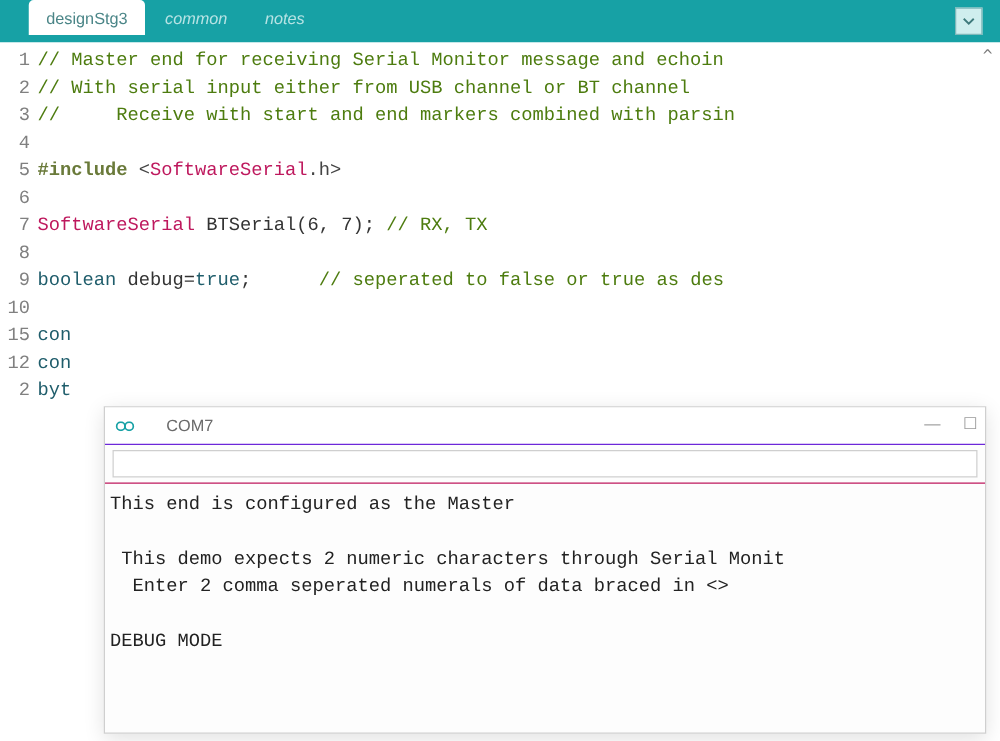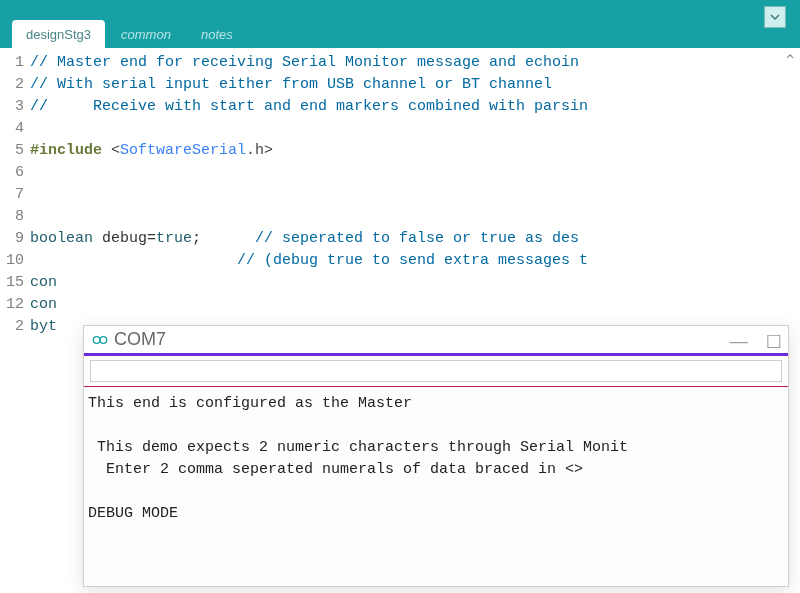--- a/index.html
+++ b/index.html
@@ -7,24 +7,24 @@
     font-family: Consolas, "Courier New", monospace;
     font-size: 15px;
     background: #fff;
     width: 800px;
     height: 593px;
     overflow: hidden;
     position: relative;
   }
   .tabbar {
     background: #17a1a5;
-    height: 48px;
-    display: flex;
-    align-items: flex-end;
-    padding-left: 12px;
+    height: 34px;
+    display: flex;
+    align-items: flex-start;
+    padding-left: 23px;
     position: relative;
   }
   .tab {
     padding: 6px 14px;
     font-family: Arial, sans-serif;
     font-size: 13px;
     color: #3f7a7c;
     border-radius: 4px 4px 0 0;
     margin-right: 2px;
     cursor: pointer;
@@ -81,23 +81,23 @@
     width: 30px;
     text-align: right;
     color: #808080;
     padding-right: 6px;
     flex-shrink: 0;
     user-select: none;
   }
   .code {
     color: #333;
   }
-  .comment { color: #0369a1; }
+  .comment { color: #4d7c0f; }
   .preproc { color: #6a7a3a; font-weight: bold; }
-  .type { color: #3b82f6; }
+  .type { color: #be185d; }
   .punct { color: #444; }
   .keyword { color: #1f5d6b; }
   .ident { color: #333; }
 
   .serial-window {
     position: absolute;
     left: 83px;
     top: 325px;
     width: 706px;
     height: 262px;
@@ -107,23 +107,24 @@
     font-family: Consolas, "Courier New", monospace;
   }
   .serial-titlebar {
     height: 30px;
     display: flex;
     align-items: center;
     padding: 0 8px;
     background: #ffffff;
     color: #6a6a6a;
     font-family: Arial, sans-serif;
-    font-size: 18px;
-    border-bottom: 3px solid #6d28d9;
-    position: relative;
+    font-size: 13px;
+    border-bottom: 1px solid #6d28d9;
+    position: relative;
+    gap: 19px;
   }
   .serial-titlebar .icon {
     width: 16px;
     height: 16px;
     margin-right: 6px;
     display: inline-flex;
     align-items: center;
     justify-content: center;
   }
   .win-controls {
@@ -174,24 +175,24 @@
 
 <div class="editor">
   <span class="scroll-hint">^</span>
   <div class="code-lines" id="code-lines">
       <div class="line"><span class="gutter">1</span><span class="code"><span class="comment">// Master end for receiving Serial Monitor message and echoin</span></span></div>
       <div class="line"><span class="gutter">2</span><span class="code"><span class="comment">// With serial input either from USB channel or BT channel</span></span></div>
       <div class="line"><span class="gutter">3</span><span class="code"><span class="comment">//     Receive with start and end markers combined with parsin</span></span></div>
       <div class="line"><span class="gutter">4</span><span class="code"></span></div>
       <div class="line"><span class="gutter">5</span><span class="code"><span class="preproc">#include </span><span class="punct">&lt;</span><span class="type">SoftwareSerial</span><span class="punct">.h&gt;</span></span></div>
       <div class="line"><span class="gutter">6</span><span class="code"></span></div>
-      <div class="line"><span class="gutter">7</span></div>
+      <div class="line"><span class="gutter">7</span><span class="code"><span class="type">SoftwareSerial</span><span class="ident"> BTSerial(6, 7); </span><span class="comment">// RX, TX</span></span></div>
       <div class="line"><span class="gutter">8</span><span class="code"></span></div>
       <div class="line"><span class="gutter">9</span><span class="code"><span class="keyword">boolean</span><span class="ident"> debug=</span><span class="keyword">true</span><span class="ident">;      </span><span class="comment">// seperated to false or true as des</span></span></div>
-      <div class="line"><span class="gutter">10</span><span class="code"><span class="ident">                       </span><span class="comment">// (debug true to send extra messages t</span></span></div>
+      <div class="line"><span class="gutter">10</span></div>
       <div class="line"><span class="gutter">15</span><span class="code"><span class="keyword">con</span></span></div>
       <div class="line"><span class="gutter">12</span><span class="code"><span class="keyword">con</span></span></div>
       <div class="line"><span class="gutter">2</span><span class="code"><span class="keyword">byt</span></span></div>
     </div>
 </div>
 
 <div class="serial-window">
   <div class="serial-titlebar">
     <span class="icon">
       <svg viewBox="0 0 24 12">

